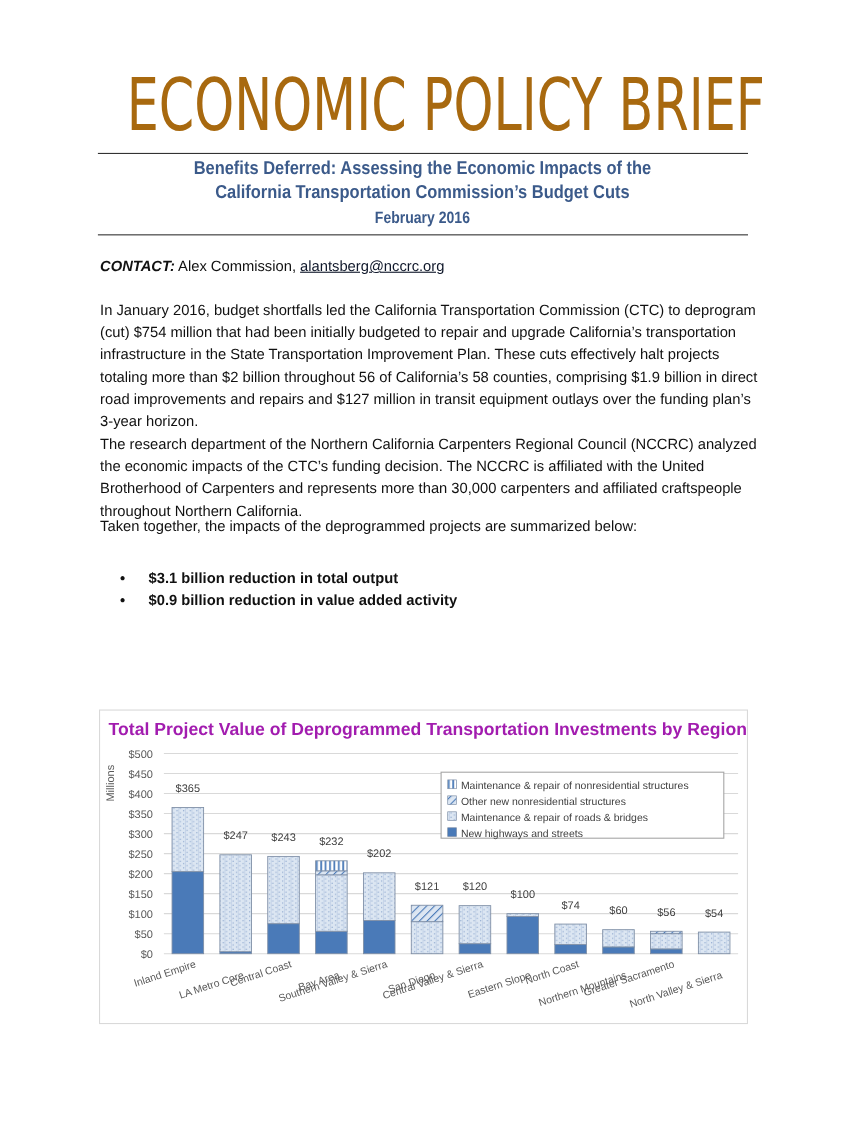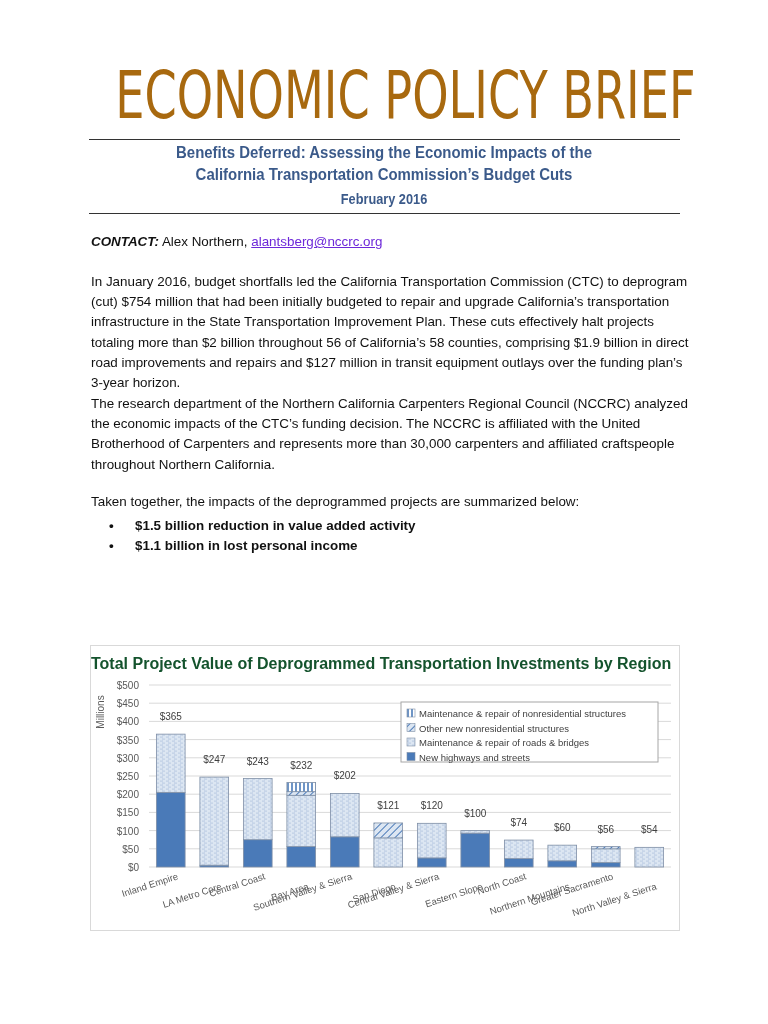--- a/index.html
+++ b/index.html
@@ -4,53 +4,53 @@
 <style>
   html,body{margin:0;padding:0;background:#fff;}
   body{width:768px;height:1024px;position:relative;overflow:hidden;font-family:"Liberation Sans",sans-serif;color:#111;}
   .masthead{position:absolute;left:0;top:56px;width:768px;text-align:center;font-family:"DejaVu Sans",sans-serif;font-size:66px;color:#a8690f;letter-spacing:0px;transform:scaleX(0.70);transform-origin:center;line-height:80px;font-weight:normal;white-space:nowrap;}
   .rule{position:absolute;left:89px;width:591px;height:1px;background:#333;}
   .subtitle{position:absolute;left:0;width:768px;text-align:center;color:#3b5a8a;font-weight:bold;font-family:"Liberation Sans",sans-serif;}
   .sub1{top:142px;font-size:17px;transform:scaleX(0.88);transform-origin:center;line-height:22px;}
   .sub3{top:190px;font-size:15px;transform:scaleX(0.85);transform-origin:center;}
   .para{position:absolute;left:91px;width:600px;font-size:13.4px;line-height:20.2px;color:#111;}
   .contact b{font-weight:bold;font-style:italic;}
-  .contact a{color:#6d28d9;}
+  .contact a{color:#0f172a;}
   .bullets{position:absolute;left:109px;top:516px;width:560px;font-size:13.4px;line-height:20px;font-weight:bold;margin:0;padding:0;list-style:none;}
   .bullets li{position:relative;padding-left:26px;}
   .bullets li::before{content:"•";position:absolute;left:0;top:0;}
   .chartbox{position:absolute;left:90px;top:645px;width:588px;height:284px;border:1px solid #d9d9d9;background:#fff;}
-  .chart-title{position:absolute;left:0;top:9px;width:588px;text-align:left;font-size:16px;font-weight:bold;color:#14532d;}
+  .chart-title{position:absolute;left:0;top:9px;width:588px;text-align:right;font-size:16px;font-weight:bold;color:#a21caf;}
   svg text{font-family:"Liberation Sans",sans-serif;}
 </style>
 </head>
 <body>
 
 <div class="masthead">ECONOMIC POLICY BRIEF</div>
 <div class="rule" style="top:139px"></div>
 <div class="subtitle sub1">
   <div>Benefits Deferred: Assessing the Economic Impacts of the</div>
   <div>California Transportation Commission’s Budget Cuts</div>
 </div>
 <div class="subtitle sub3">February 2016</div>
 <div class="rule" style="top:213px"></div>
 
 <div class="para contact" style="top:232px">
   <b>CONTACT:</b>
-  <span>Alex Northern,</span>
+  <span>Alex Commission,</span>
   <a href="#">alantsberg@nccrc.org</a>
 </div>
 
 <div class="para" style="top:272px">In January 2016, budget shortfalls led the California Transportation Commission (CTC) to deprogram (cut) $754 million that had been initially budgeted to repair and upgrade California’s transportation infrastructure in the State Transportation Improvement Plan. These cuts effectively halt projects totaling more than $2 billion throughout 56 of California’s 58 counties, comprising $1.9 billion in direct road improvements and repairs and $127 million in transit equipment outlays over the funding plan’s 3-year horizon.</div>
 <div class="para" style="top:394px">The research department of the Northern California Carpenters Regional Council (NCCRC) analyzed the economic impacts of the CTC’s funding decision. The NCCRC is affiliated with the United Brotherhood of Carpenters and represents more than 30,000 carpenters and affiliated craftspeople throughout Northern California.</div>
-<div class="para" style="top:492px">Taken together, the impacts of the deprogrammed projects are summarized below:</div>
+<div class="para" style="top:469px">Taken together, the impacts of the deprogrammed projects are summarized below:</div>
 
 <ul class="bullets">
-  <li>$1.5 billion reduction in value added activity</li>
-  <li>$1.1 billion in lost personal income</li>
+  <li>$3.1 billion reduction in total output</li>
+  <li>$0.9 billion reduction in value added activity</li>
 </ul>
 
 <div class="chartbox">
   <div class="chart-title">Total Project Value of Deprogrammed Transportation Investments by Region</div>
   <svg id="chart" width="588" height="284" style="position:absolute;left:0;top:0">
     <defs>
       <pattern id="pat-roads" width="6" height="4" patternUnits="userSpaceOnUse">
         <rect width="6" height="4" fill="#dce6f2"></rect>
         <circle cx="1" cy="1" r="0.6" fill="#8fa9cf"></circle>
         <circle cx="4" cy="3" r="0.6" fill="#8fa9cf"></circle>

